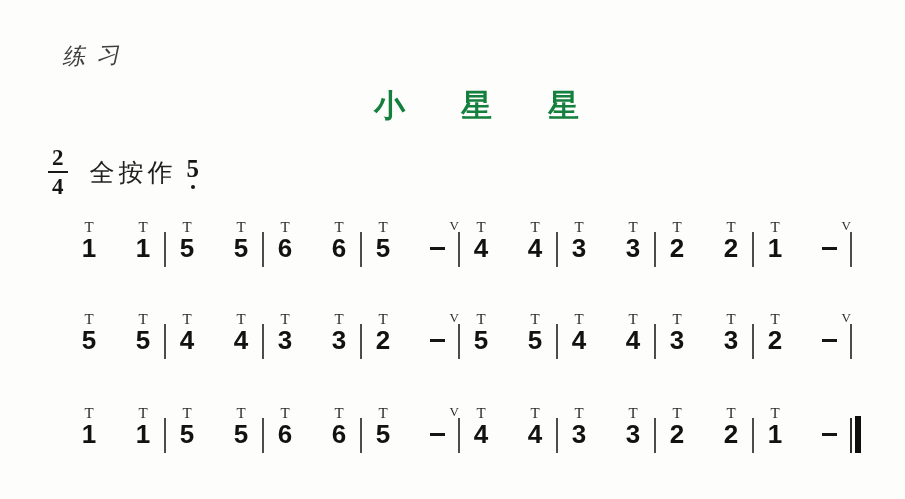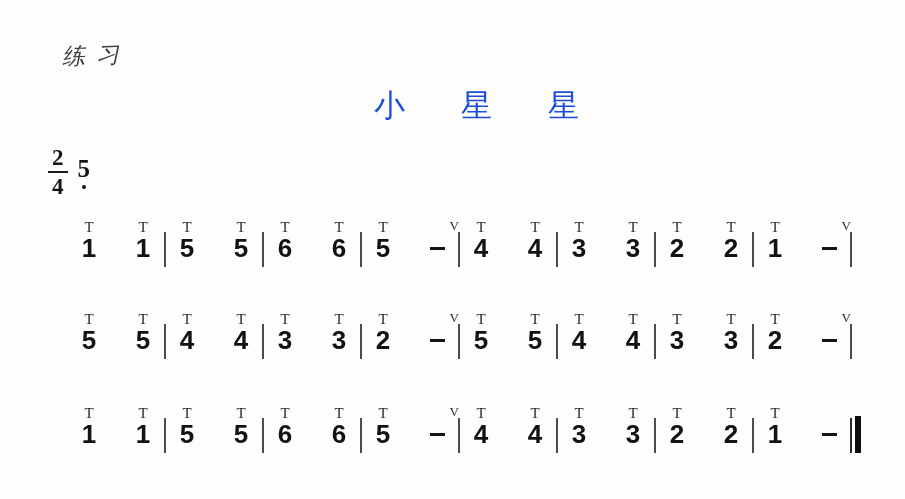--- a/index.html
+++ b/index.html
@@ -16,23 +16,23 @@
     font-family:"DejaVu Serif", serif;
     font-style:italic;
     font-size:23px; letter-spacing:11px;
     color:#3e3e3e;
     transform:rotate(-2deg);
     white-space:nowrap;
   }
   .title {
     position:absolute; left:374px; top:85px;
     font-family:"Liberation Serif", serif;
-    font-weight:normal;
+    font-weight:bold;
     font-size:31px; letter-spacing:56px;
-    color:#1d4ed8;
+    color:#15803d;
     white-space:nowrap;
   }
   .meta {
     position:absolute; left:48px; top:146px;
     display:flex; align-items:center;
   }
   .timesig {
     display:flex; flex-direction:column; align-items:center;
     font-family:"Liberation Serif", serif;
     font-weight:bold; font-size:23px; line-height:1.0;
@@ -104,20 +104,21 @@
 
 <div class="handwriting">练习</div>
 
 <div class="title">小星星</div>
 
 <div class="meta">
   <div class="timesig">
     <span class="ts-num">2</span>
     <span class="ts-den">4</span>
   </div>
+  <div class="key-text">全按作</div>
   <div class="key-note">
     <span>5</span>
     <span class="low-dot"></span>
   </div>
 </div>
 
 <div id="score">
     <div class="score-line" style="top: 214px;">
       <div class="measure">
         <div class="cell note">

